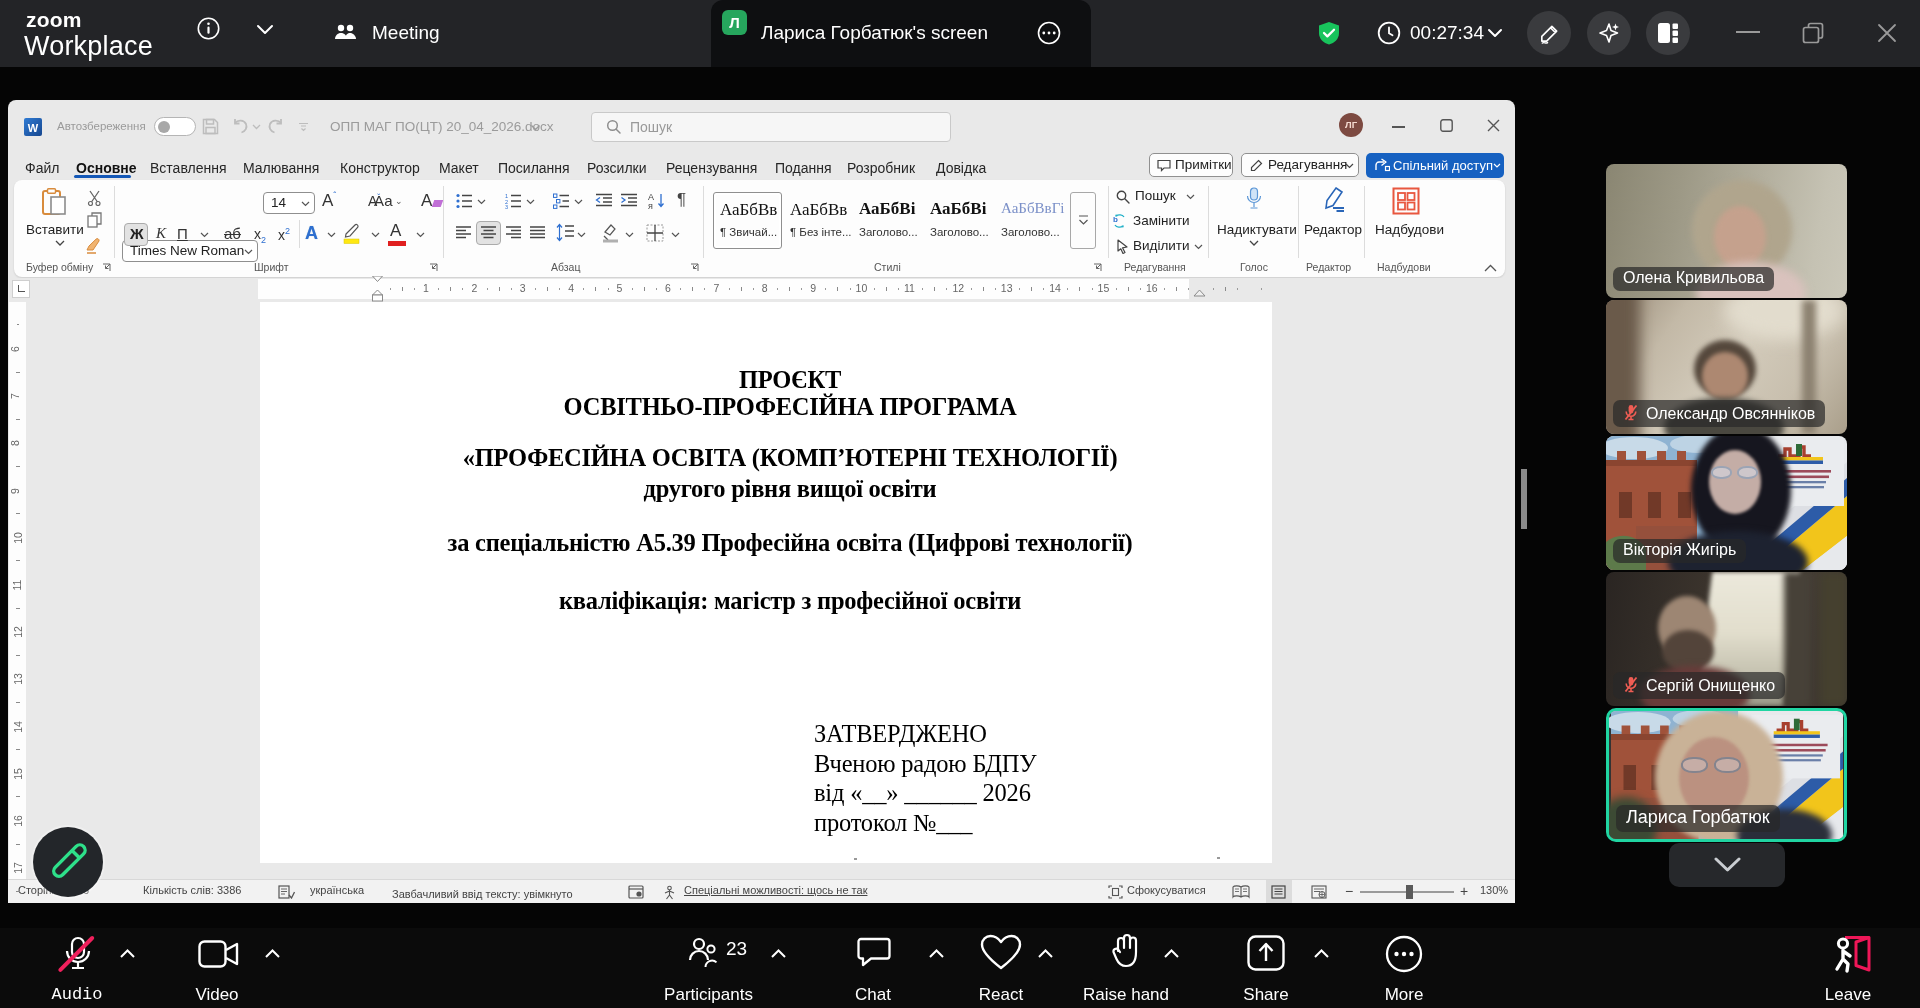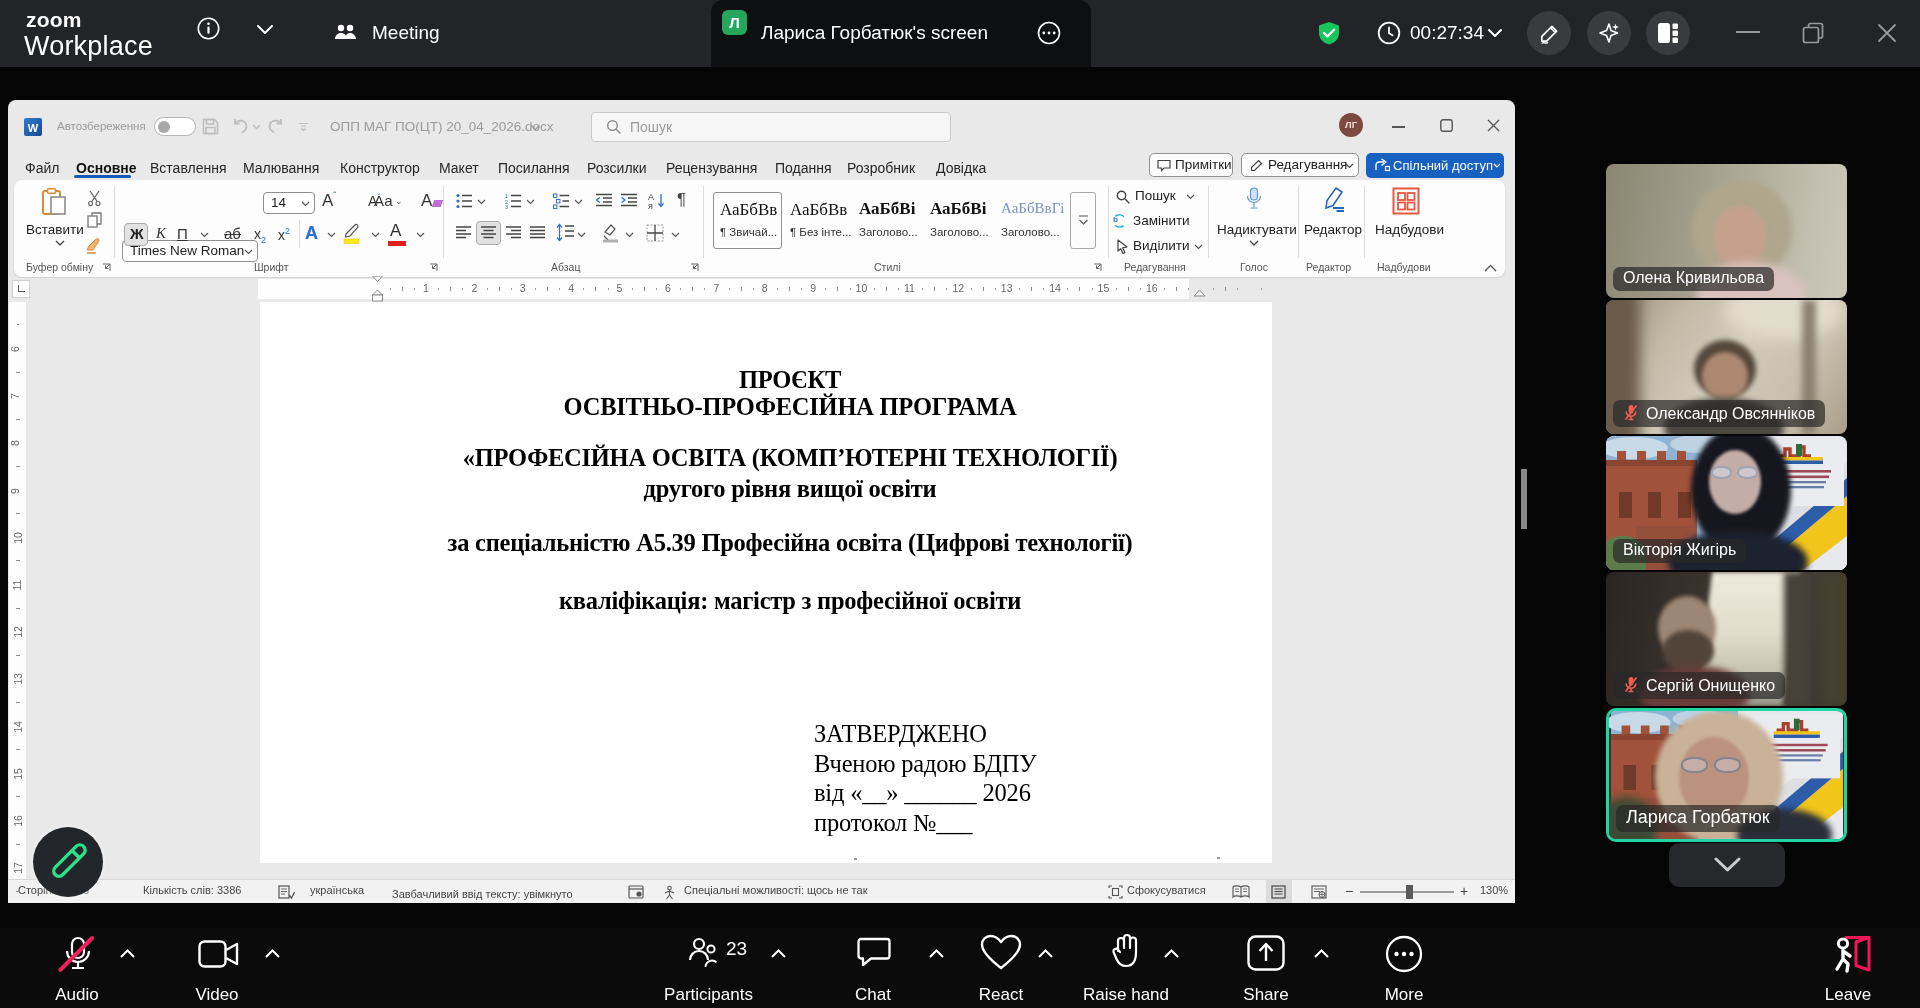--- a/index.html
+++ b/index.html
@@ -595,21 +595,21 @@
       <div class="abs" style="left:384px;top:8px;">Завбачливий ввід тексту: увімкнуто</div>
       <svg class="abs" style="left:620px;top:5px;" width="16" height="14" viewBox="0 0 16 14">
           <rect x="1" y="1" width="14" height="12" rx="1" fill="none" stroke="#555" stroke-width="1.2"></rect>
           <path d="M1 4 h14" stroke="#555" stroke-width="1.2"></path>
           <circle cx="11" cy="9" r="2.6" fill="#555"></circle>
         </svg>
       <svg class="abs" style="left:654px;top:5px;" width="15" height="15" viewBox="0 0 15 15">
           <circle cx="7.5" cy="3" r="1.8" fill="none" stroke="#555" stroke-width="1.1"></circle>
           <path d="M7.5 5 V10 M7.5 6 L3 8 M7.5 6 L12 8 M7.5 10 L4.5 14 M7.5 10 L10.5 14" fill="none" stroke="#555" stroke-width="1.1"></path>
         </svg>
-      <div class="abs" style="left:676px;top:4px;">Спеціальні можливості: щось не так</div>
+      <div class="abs" style="left:676px;top:4px;text-decoration:underline;">Спеціальні можливості: щось не так</div>
       <svg class="abs" style="left:1100px;top:5px;" width="15" height="14" viewBox="0 0 15 14">
           <path d="M1 3 V1 H4 M11 1 H14 V3 M14 11 V13 H11 M4 13 H1 V11" fill="none" stroke="#555" stroke-width="1.2"></path>
           <rect x="4.5" y="3.5" width="6" height="7" fill="none" stroke="#555" stroke-width="1.1"></rect>
         </svg>
       <div class="abs" style="left:1119px;top:4px;">Сфокусуватися</div>
       <svg class="abs" style="left:1224px;top:5px;" width="18" height="14" viewBox="0 0 18 14">
           <path d="M9 2 C7 0.5 2 0.5 1 2 V12 C2 10.5 7 10.5 9 12 C11 10.5 16 10.5 17 12 V2 C16 0.5 11 0.5 9 2 Z M9 2 V12" fill="none" stroke="#555" stroke-width="1.1"></path>
           <path d="M3 4 h4 M3 6.5 h4 M11 4 h4 M11 6.5 h4" stroke="#555" stroke-width="0.8"></path>
         </svg>
       <div class="abs" style="left:1258px;top:0px;width:26px;height:24px;background:#dcdcdc;"></div>
@@ -746,21 +746,21 @@
     <div class="blob" style="left:128px;top:98px;width:95px;height:52px;background:#2a2e3a;filter:blur(3px);"></div>
     <div class="nametag" style="font-size:18px;">Лариса Горбатюк</div>
   </div>
   <div class="abs" style="left:1669px;top:843px;width:116px;height:44px;background:#26282b;border-radius:10px;">
     <svg style="position:absolute;left:45px;top:14px;" width="27" height="16" viewBox="0 0 27 16">
         <path d="M2 2 L13.5 13 L25 2" fill="none" stroke="#c9cdd1" stroke-width="3" stroke-linecap="round" stroke-linejoin="round"></path>
       </svg>
   </div>
 
   <div id="bottombar">
-    <div class="btool" style="left:42px;width:70px;">
+    <div class="btool" style="left:42px;width:70px;font-family:Liberation Mono, monospace;">
       <svg style="position:absolute;left:20px;top:8px;" width="32" height="38" viewBox="0 0 32 38">
           <rect x="10" y="2" width="12" height="20" rx="6" fill="none" stroke="#fff" stroke-width="2.2"></rect>
           <path d="M5 15 a11 11 0 0 0 22 0" fill="none" stroke="#fff" stroke-width="2.2"></path>
           <path d="M16 26 V31 M10 32 H22" stroke="#fff" stroke-width="2.2"></path>
         </svg>
       <div style="position:absolute;left:53px;top:10px;width:49px;height:4px;background:#f0205c;transform:rotate(135deg);transform-origin:0 0;border-radius:2px;"></div>
       <div class="lbl">Audio</div>
     </div>
     <svg class="abs" style="left:119px;top:20px;" width="17" height="11" viewBox="0 0 17 11">
         <path d="M2 9 L8.5 2.5 L15 9" fill="none" stroke="#fff" stroke-width="2"></path>

